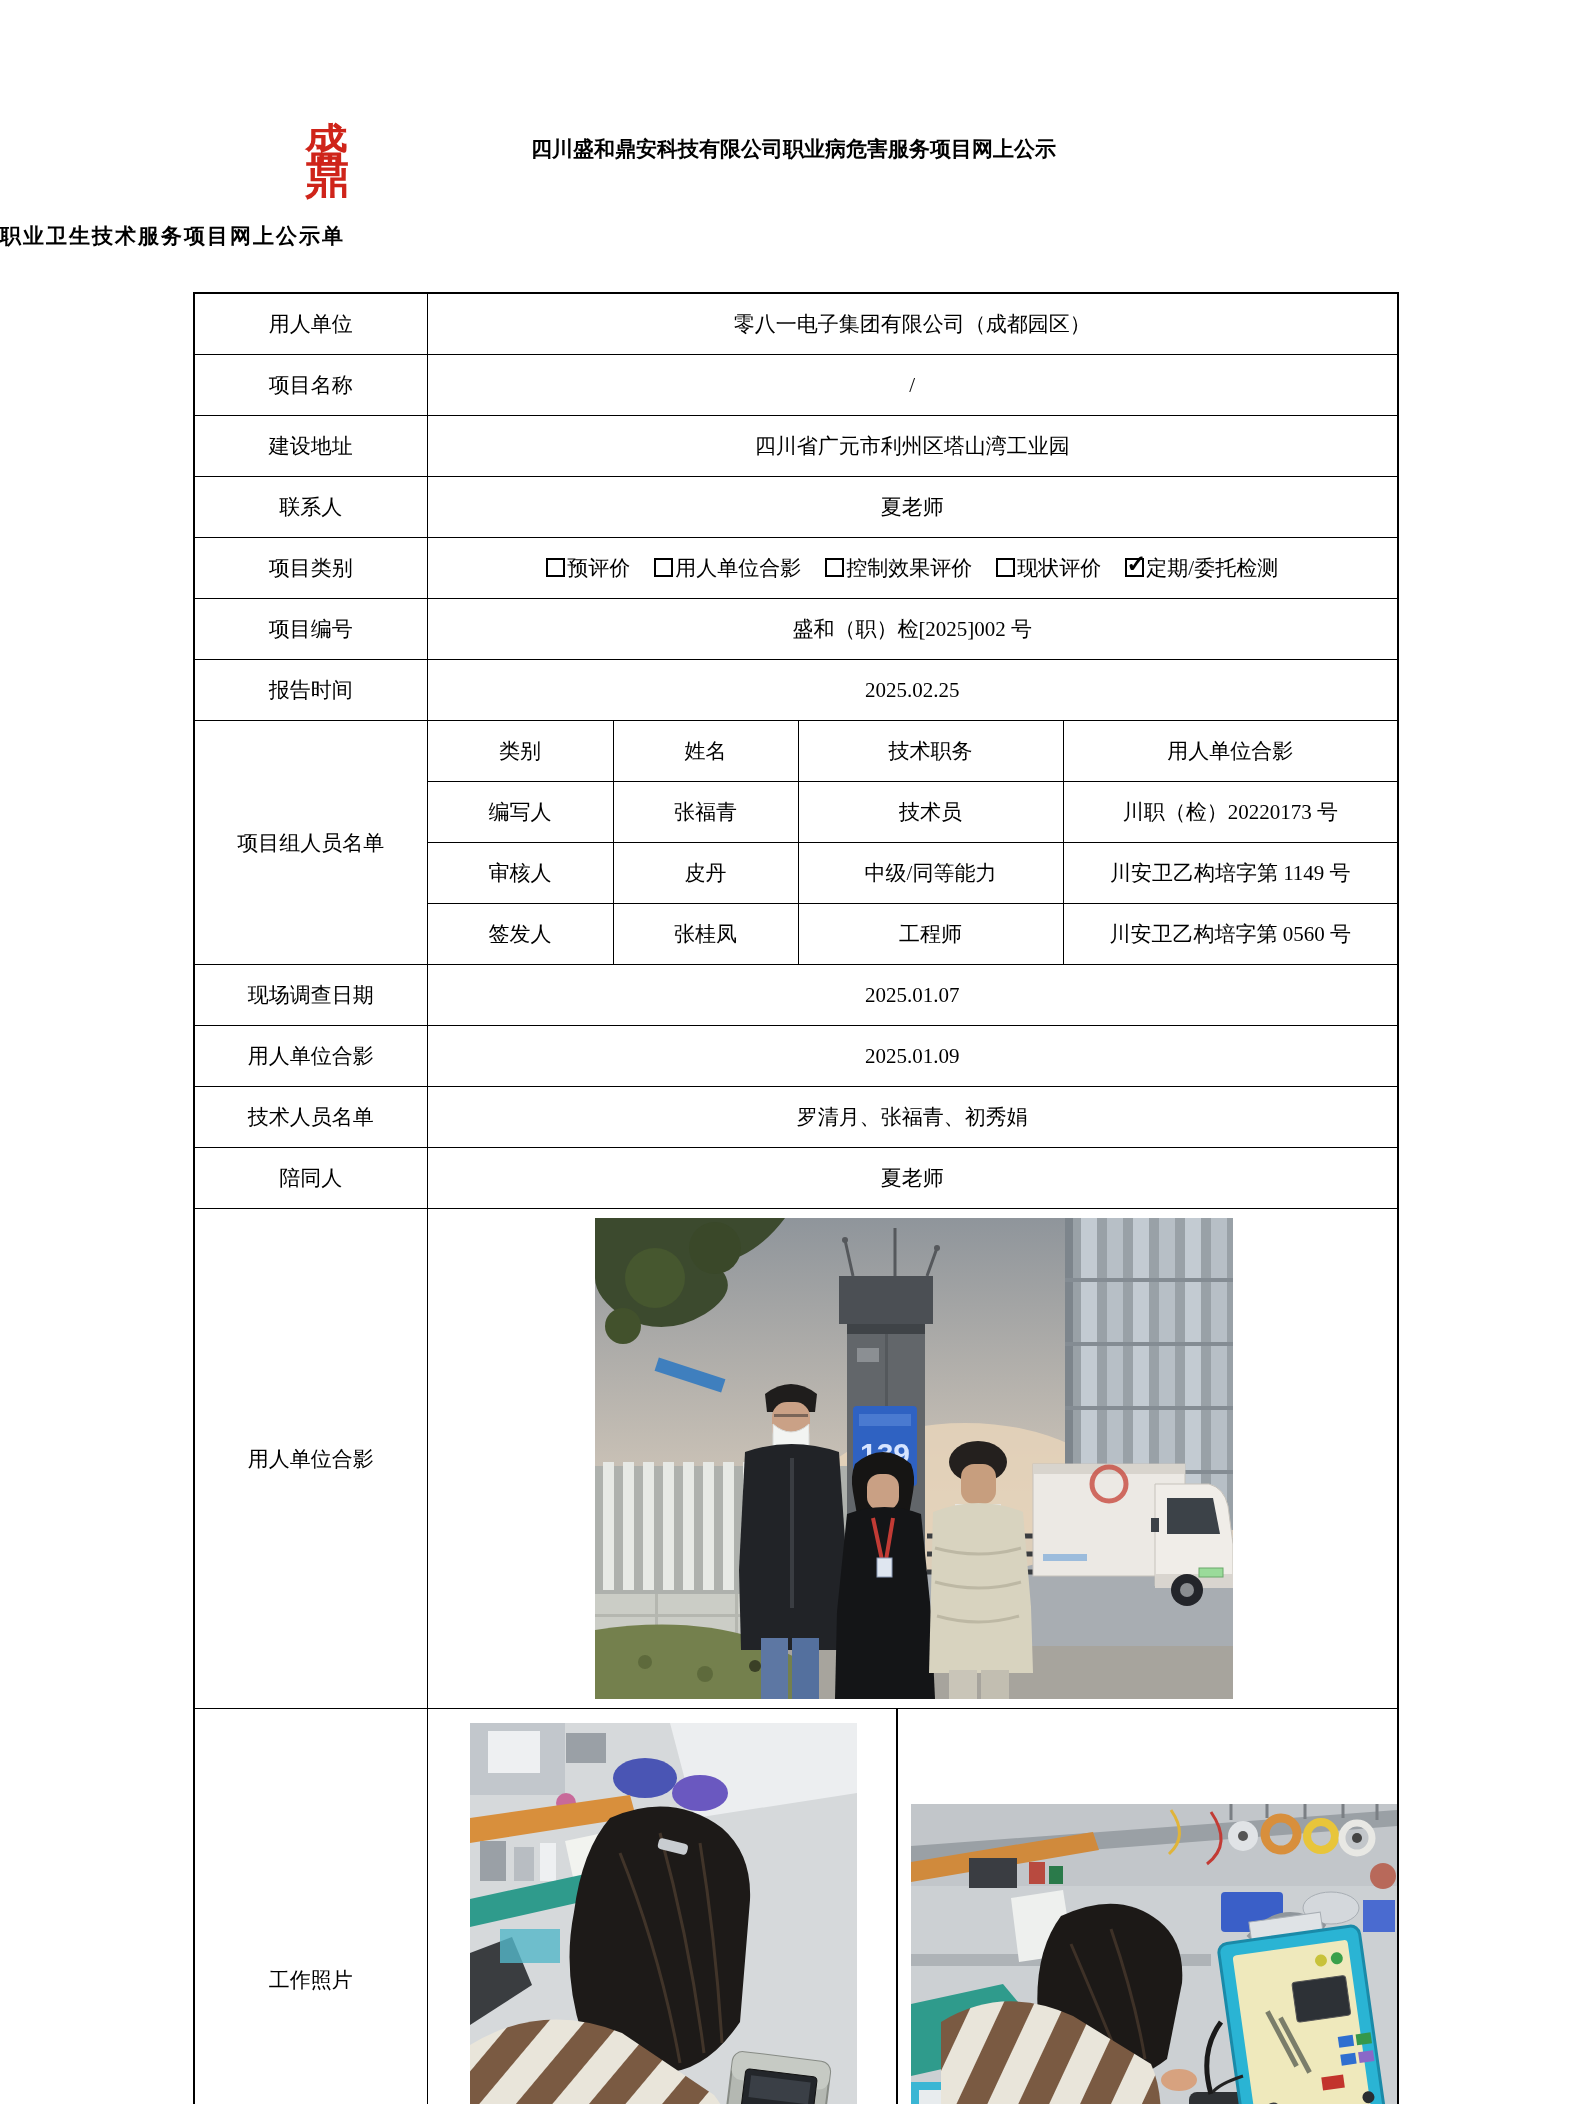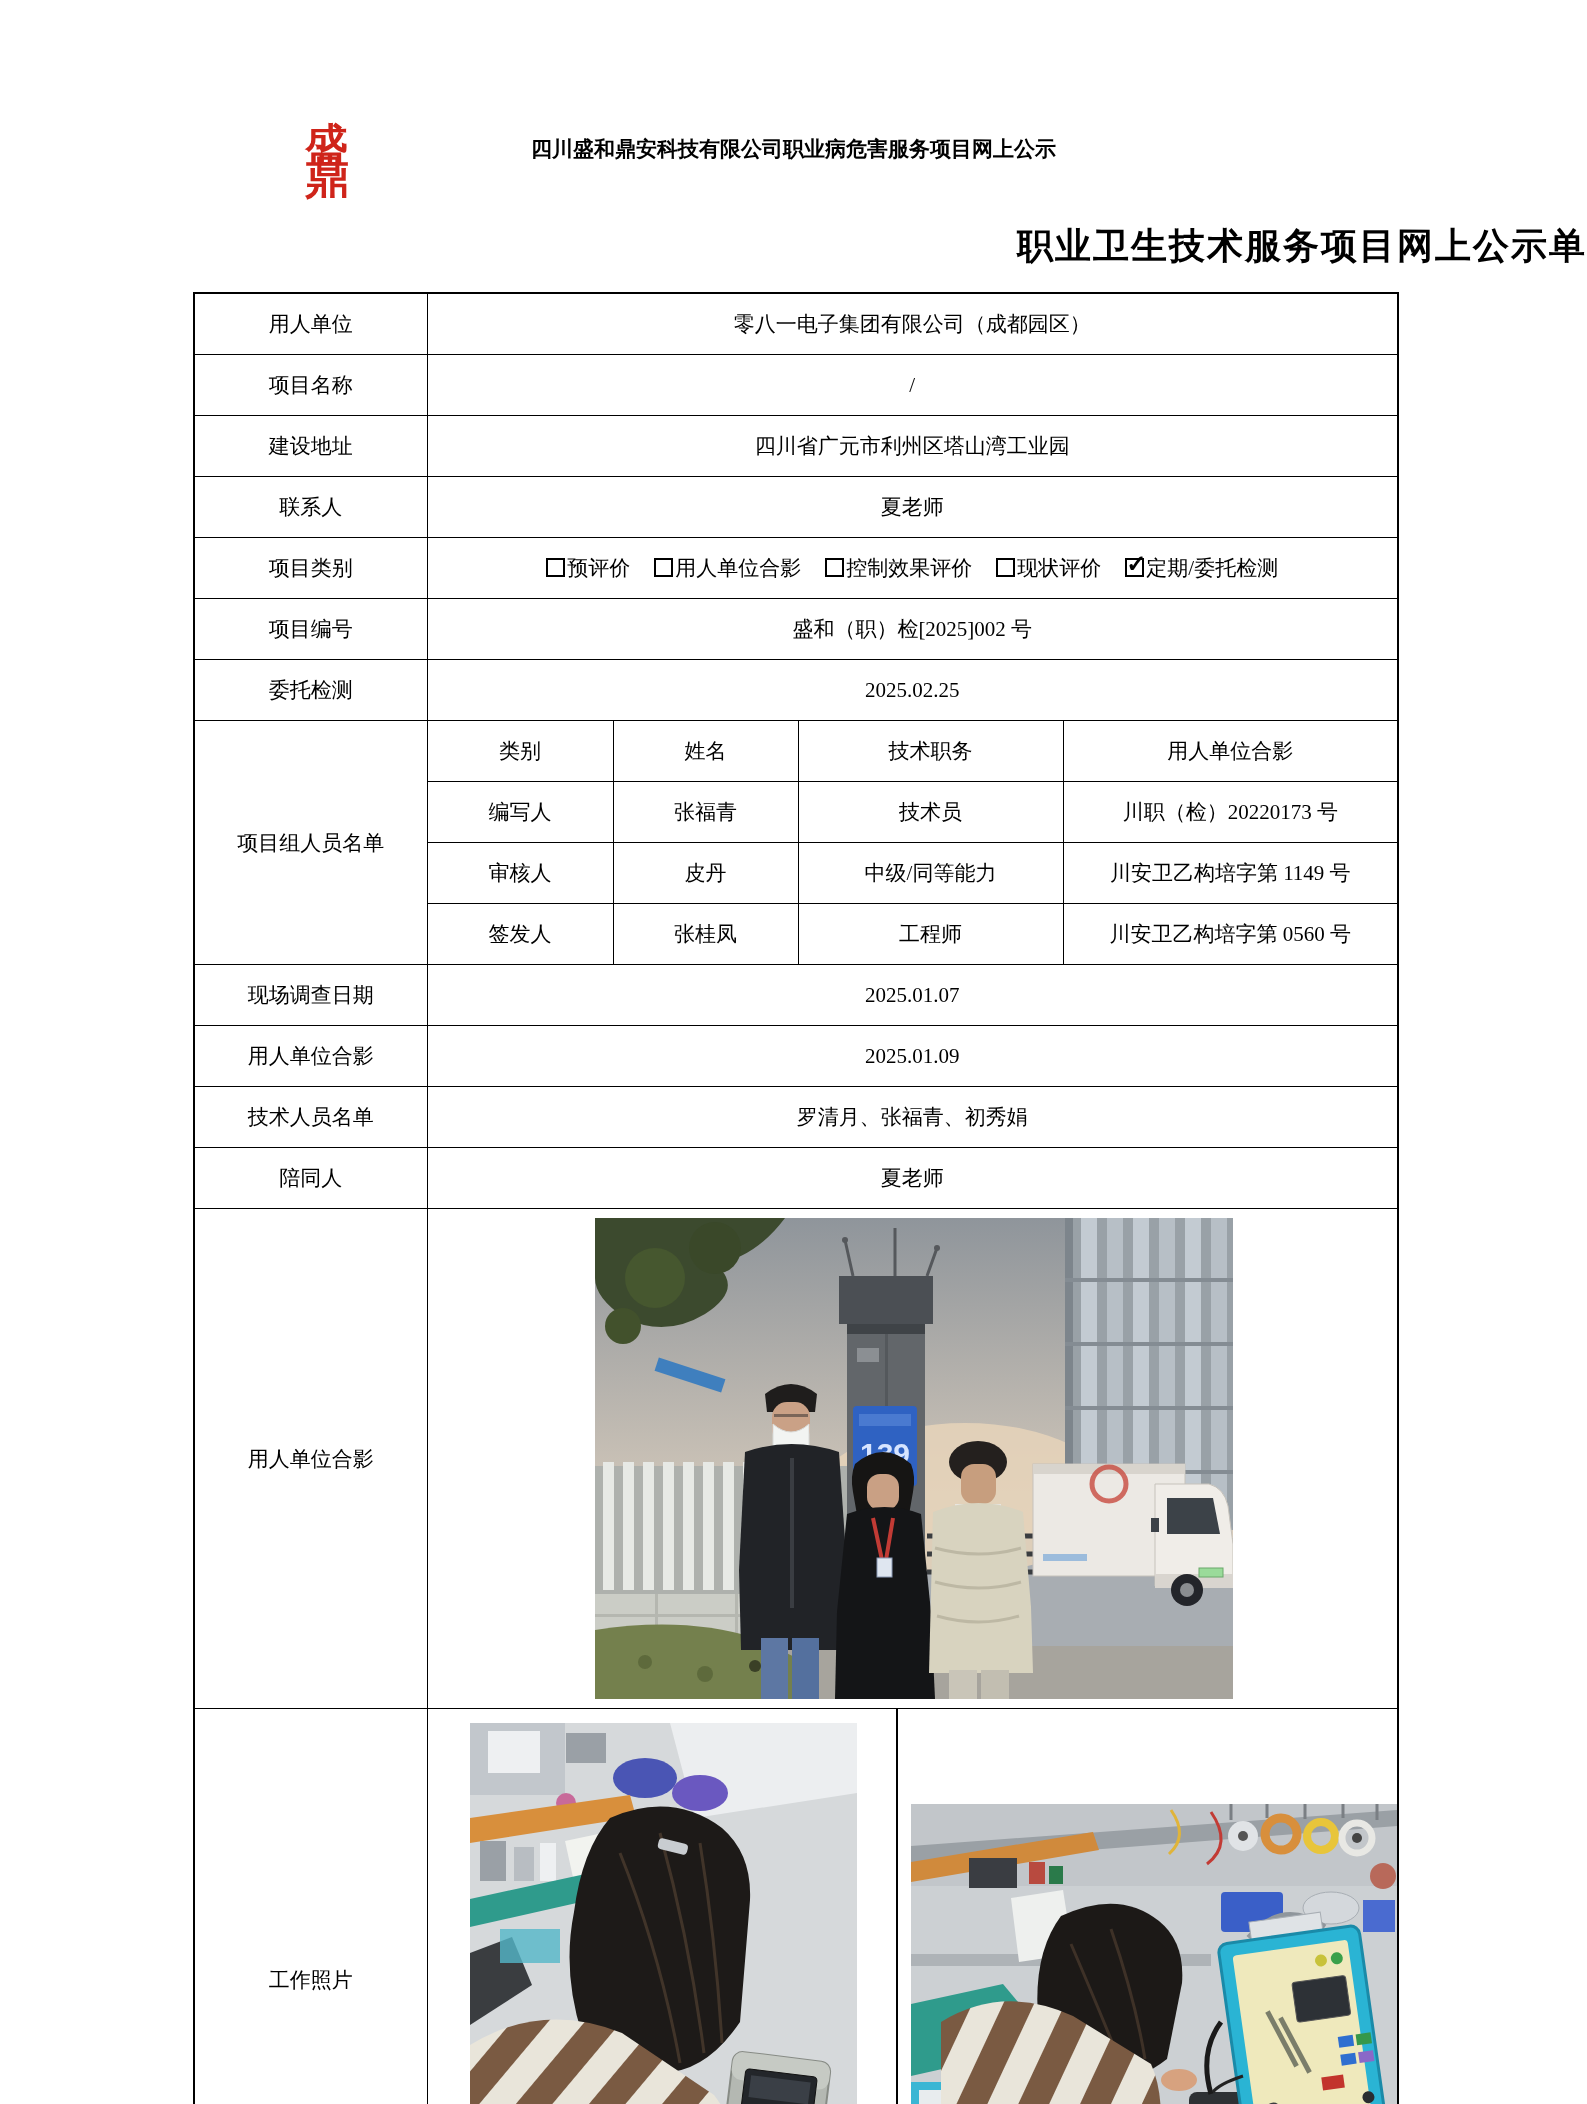--- a/index.html
+++ b/index.html
@@ -7,23 +7,23 @@
        font-family:"Liberation Serif","DejaVu Serif",serif;color:#000;}
 
   
   .logo{position:absolute;left:284px;top:124px;width:86px;height:86px;
         text-align:center;color:#cf241a;font-weight:bold;line-height:1;}
   .logo .lg-top{display:block;font-size:44px;}
   .logo .lg-bot{display:block;font-size:44px;margin-top:-12px;}
   .doc-header{position:absolute;left:0;top:135px;width:100%;text-align:center;
               font-family:"Liberation Sans","DejaVu Sans",sans-serif;
               font-weight:bold;font-size:21px;}
-  .doc-title{position:absolute;left:0;top:222px;width:100%;text-align:right;
+  .doc-title{position:absolute;left:0;top:222px;width:100%;text-align:left;
              font-family:"Liberation Sans","DejaVu Sans",sans-serif;
-             font-weight:bold;font-size:36px;letter-spacing:2px;}
+             font-weight:bold;font-size:21px;letter-spacing:2px;}
 
   
   table.main{position:absolute;left:193px;top:292px;width:1204px;
              border-collapse:collapse;table-layout:fixed;
              border:2px solid #000;}
   table.main td{border:1px solid #000;text-align:center;vertical-align:middle;
                 font-size:21px;padding:16px;overflow:hidden;}
   tr.h41{height:41px}tr.h45{height:45px}tr.h40{height:40px}
   tr.h46{height:46px}tr.h44{height:44px}tr.h42{height:42px}tr.h43{height:43px}
   td.thick-top{border-top:2px solid #000;}
@@ -93,21 +93,21 @@
         <span class="opt"><span class="cb on"></span><span>定期/委托检测</span></span>
       </div>
     </td>
   </tr>
 
   <tr class="h44">
     <td>项目编号</td>
     <td colspan="4">盛和（职）检[2025]002 号</td>
   </tr>
   <tr class="h42">
-    <td>委托检测</td>
+    <td>报告时间</td>
     <td colspan="4">2025.02.25</td>
   </tr>
 
   <tr class="h43">
     <td rowspan="4">项目组人员名单</td>
     <td>类别</td>
     <td>姓名</td>
     <td>技术职务</td>
     <td>用人单位合影</td>
   </tr>

